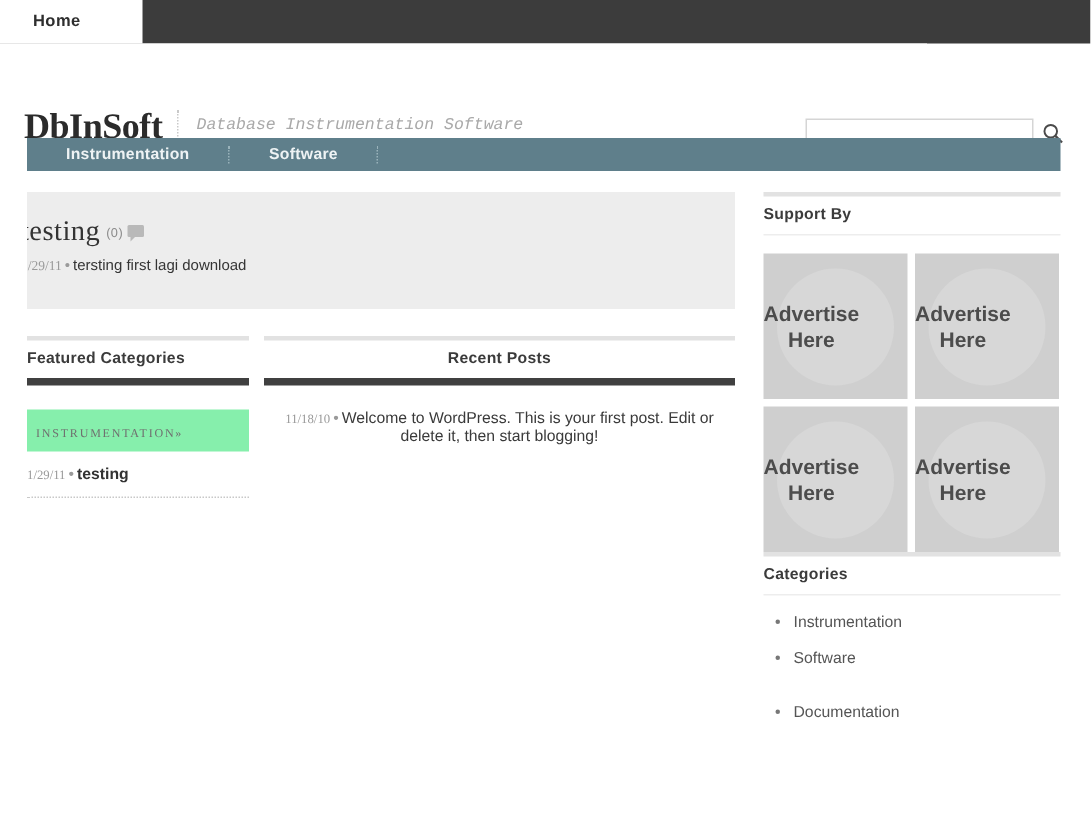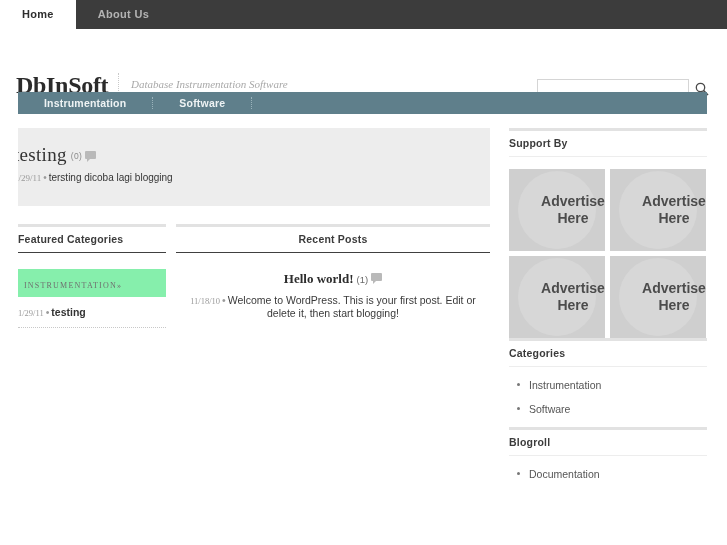--- a/index.html
+++ b/index.html
@@ -10,21 +10,21 @@
     font-family:"Liberation Sans", sans-serif;
     overflow:hidden;
     position:relative;
   }
 
   
   .topbar{
     position:absolute; left:0; top:0; width:727px; height:29px;
     background:#3c3c3c;
   }
-  .topnav{ position:absolute; left:0; top:0; height:29px; display:flex; }
+  .topnav{ position:absolute; left:0; top:0; height:29px; display:flex;flex-direction:column; }
   .topnav .item{
     height:29px; line-height:29px;
     padding:0 22px;
     font-size:11px; font-weight:bold;
     color:#b4b4b4;
     letter-spacing:.3px;
     cursor:pointer;
   }
   .topnav .item.active{
     background:#ffffff; color:#2e2e2e;
@@ -43,21 +43,21 @@
     letter-spacing:-.3px;
     line-height:1;
   }
   .logo-div{
     position:absolute; left:118px; top:44px;
     width:1px; height:20px;
     border-left:1px dotted #c9c9c9;
   }
   .tagline{
     position:absolute; left:131px; top:49px;
-    font-family:Liberation Serif, serif;
+    font-family:Liberation Mono, monospace;
     font-style:italic; font-size:11px; color:#a9a9a9;
   }
   .searchwrap{ position:absolute; left:537px; top:50px; }
   .searchbox{
     width:152px; height:20px;
     border:1px solid #d5d5d5; background:#fff;
     font-family:"Liberation Sans", sans-serif;
     font-size:11px; color:#555; padding:0 5px;
     outline:none;
   }
@@ -124,21 +124,21 @@
 
   
   .cols{ position:absolute; left:0; top:96px; width:472px; display:flex; }
   .col-left{ width:148px; }
   .col-right{ width:314px; margin-left:10px;text-align:center; }
 
   .wtitle{
     font-size:10.5px; font-weight:bold; color:#3b3b3b;
     padding:6px 0 7px 0;
     border-top:3px solid #e2e2e2;
-    border-bottom:1px solid #404040;
+    border-bottom:5px solid #404040;
     letter-spacing:.2px;
   }
 
   .cat-band{
     margin-top:16px;
     background:#86efac;
     padding:5px 6px;
   }
   .cat-band .cname{
     font-family:"Liberation Serif", serif;
@@ -185,25 +185,25 @@
     padding:6px 0 7px 0;
     border-top:3px solid #e2e2e2;
     border-bottom:1px solid #ededed;
     letter-spacing:.2px;
   }
   .ads{
     margin-top:12px;
     display:flex; flex-wrap:wrap; gap:5px;
   }
   .ad{
-    width:96px; height:82px;
+    width:96px; height:97px;
     background:#cfcfcf;
     position:relative;
-    display:flex; align-items:center; justify-content:center;
-    cursor:pointer; overflow:hidden;padding-left:32px;
+    display:flex; align-items:center; 
+    cursor:pointer; overflow:hidden;
   }
   .ad:before{
     content:""; position:absolute;
     left:50%; top:50%; transform:translate(-50%,-50%);
     width:78px; height:78px; border-radius:50%;
     background:#d7d7d7;
   }
   .ad span{
     position:relative;
     font-size:14px; font-weight:bold; color:#4c4c4c;
@@ -263,42 +263,39 @@
   <div class="sdiv"></div>
 </div>
 
 <div class="content">
 
   <div class="featured">
     <div class="ftitle">
       <span>testing</span><span class="fcount">(0)</span><span class="bubble"></span>
     </div>
     <div class="fmeta">
-      <span class="fdate">1/29/11</span><span class="fsep">•</span><span>tersting dicoba lagi blogging</span>
+      <span class="fdate">1/29/11</span><span class="fsep">•</span><span>tersting first lagi download</span>
     </div>
   </div>
 
   <div class="cols">
 
     <div class="col-left">
       <div class="wtitle">Featured Categories</div>
       <div class="cat-band">
         <span class="cname">INSTRUMENTATION»</span>
       </div>
       <div class="cat-item">
         <span class="cdate">1/29/11</span><span class="csep">•</span><span>testing</span>
       </div>
     </div>
 
     <div class="col-right">
       <div class="wtitle">Recent Posts</div>
       <div class="post">
-        <div>
-          <span class="ptitle">Hello world!</span><span class="pcount">(1)</span><span class="bubble"></span>
-        </div>
         <div class="pbody">
           <span class="pdate">11/18/10</span><span class="psep">•</span><span>Welcome to WordPress. This is your first post. Edit or delete it, then start blogging!</span>
         </div>
       </div>
     </div>
 
   </div>
 </div>
 
 <div class="sidebar">
@@ -327,21 +324,20 @@
       <li>
         <span>Instrumentation</span>
       </li>
       <li>
         <span>Software</span>
       </li>
     </ul>
   </div>
 
   <div class="sw">
-    <div class="swtitle">Blogroll</div>
     <ul class="swlist">
       <li>
         <span>Documentation</span>
       </li>
 
     </ul>
   </div>
 
 </div>
 

